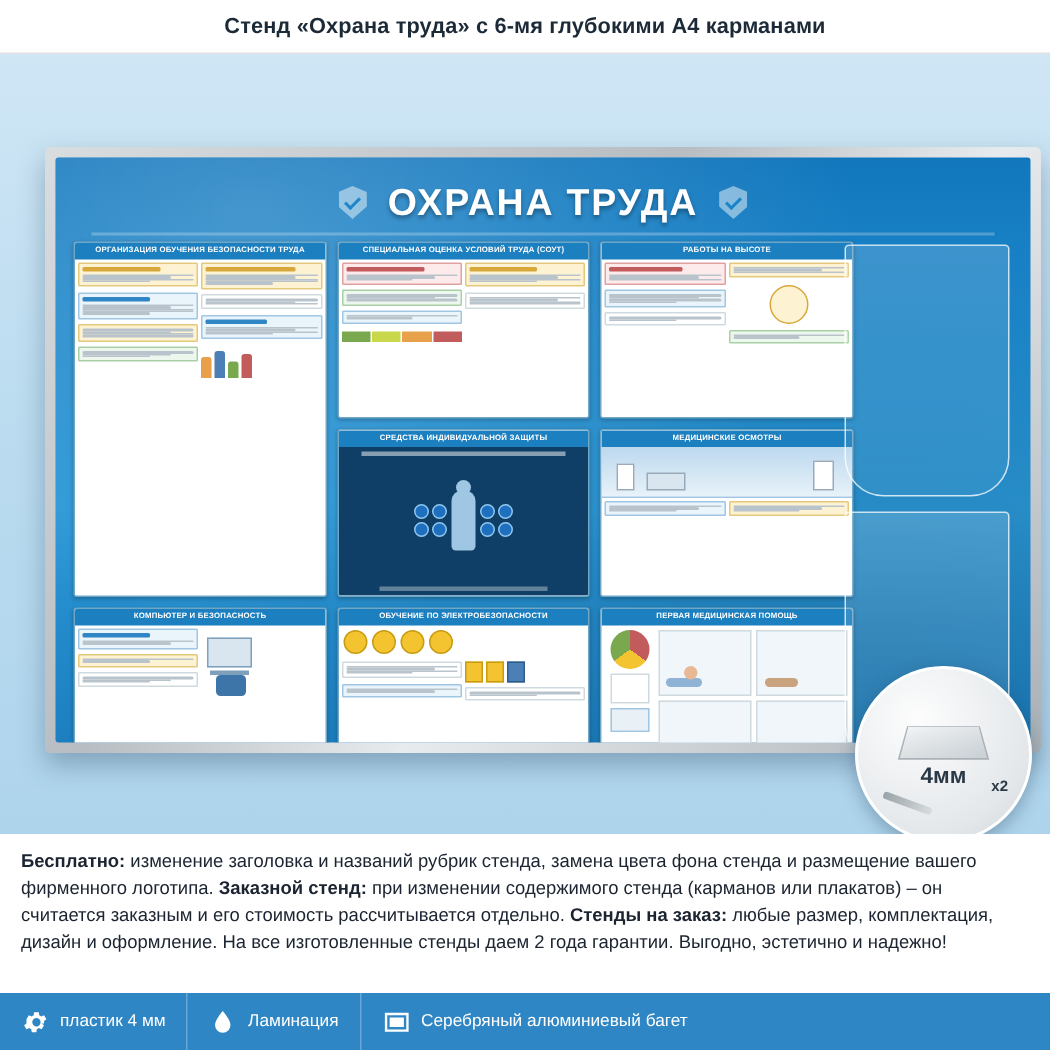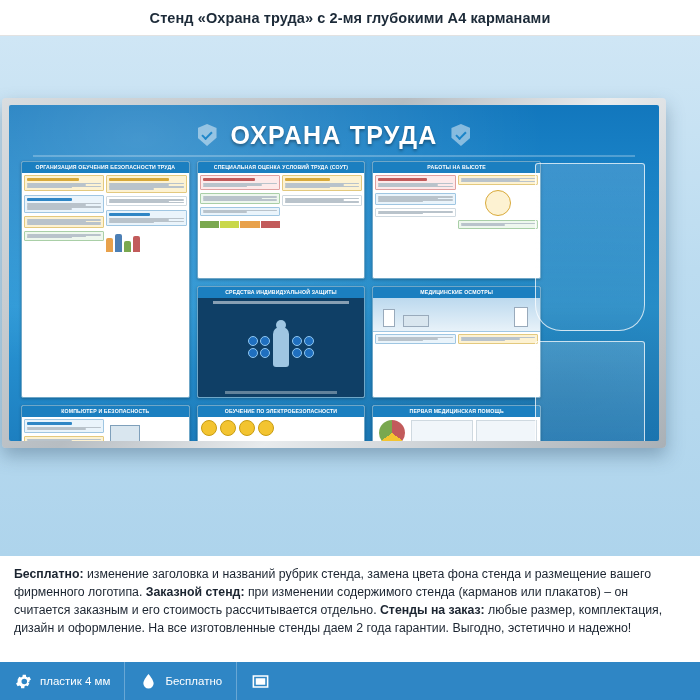--- a/index.html
+++ b/index.html
@@ -36,22 +36,22 @@
     font-size: 11.5px;
     display: flex; gap: 5px; align-items: center;
     z-index: 12;
   }
   .art-badge .label { color: #c7cdd4; font-weight: normal; }
   .art-badge .val { font-weight: bold; color: #ffffff; }
 
   
   .stand-wrap {
     position: absolute;
-    left: 2px; top: 62px;
-    width: 664px; height: 350px;
+    left: 30px; top: 62px;
+    width: 664px; height: 404px;
   }
   .stand-frame {
     position: absolute; inset: 0;
     background: linear-gradient(135deg,#d9dde0,#b7bdc2 40%,#e8ebed 60%,#a9b0b6);
     border-radius: 4px;
     padding: 7px;
     box-shadow: 0 8px 18px rgba(40,70,95,.35);
   }
   .stand-inner {
     position: relative; width: 100%; height: 100%;
@@ -188,21 +188,21 @@
   .fitem + .fitem { border-left: 1px solid rgba(255,255,255,.28); }
   .ficon {
     width: 19px; height: 19px; display: inline-block; position: relative; flex: none;
   }
   .ficon svg { width: 19px; height: 19px; display: block; fill: #ffffff; }
 </style>
 </head>
 <body>
 
 <div class="topbar">
-  <div class="title">Стенд «Охрана труда» с 2-мя глубокими А4 карманами</div>
+  <div class="title">Стенд «Охрана труда» с 6-мя глубокими А4 карманами</div>
 </div>
 
 <div class="stage">
 
 
   <div class="stand-wrap">
     <div class="stand-frame">
       <div class="stand-inner">
 
         <div class="stand-head">
@@ -515,20 +515,28 @@
 
         <div class="pockets">
           <div class="pocket p1"></div>
           <div class="pocket p2"></div>
         </div>
 
       </div>
     </div>
   </div>
 
+  <div class="mount">
+    <div class="plate"></div>
+    <div class="mm">
+      <span>4</span><span>мм</span>
+    </div>
+    <div class="screw"></div>
+    <div class="x2">x2</div>
+  </div>
 
 </div>
 
 <div class="desc">
   <b>Бесплатно:</b><span> изменение заголовка и названий рубрик стенда, замена цвета фона стенда и размещение вашего фирменного логотипа. </span><b>Заказной стенд:</b><span> при изменении содержимого стенда (карманов или плакатов) – он считается заказным и его стоимость рассчитывается отдельно. </span><b>Стенды на заказ:</b><span> любые размер, комплектация, дизайн и оформление. На все изготовленные стенды даем 2 года гарантии. Выгодно, эстетично и надежно!</span>
 </div>
 
 <div class="footer">
 
   <div class="fitem">
@@ -540,25 +548,26 @@
     <span>пластик 4 мм</span>
   </div>
 
 
   <div class="fitem">
     <span class="ficon">
       <svg viewBox="0 0 24 24">
           <path d="M12 2.5S5.5 10 5.5 14.2A6.5 6.5 0 0 0 12 20.8a6.5 6.5 0 0 0 6.5-6.6C18.5 10 12 2.5 12 2.5z"></path>
         </svg>
     </span>
-    <span>Бесплатно</span>
+    <span>Ламинация</span>
   </div>
 
   <div class="fitem">
     <span class="ficon">
       <svg viewBox="0 0 24 24">
           <path d="M2 4h20v16H2V4zm2 2v12h16V6H4zm2 2h12v8H6V8z"></path>
         </svg>
     </span>
+    <span>Серебряный алюминиевый багет</span>
   </div>
 
 
 </div>
 
 </body></html>

